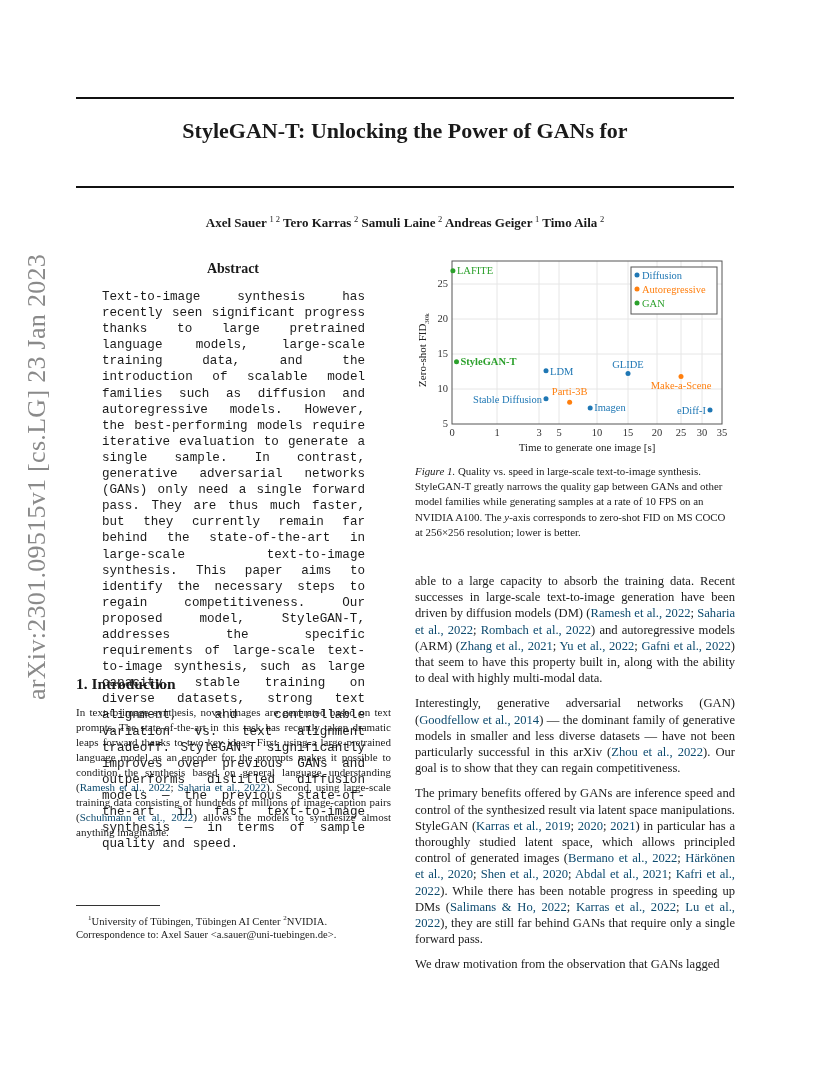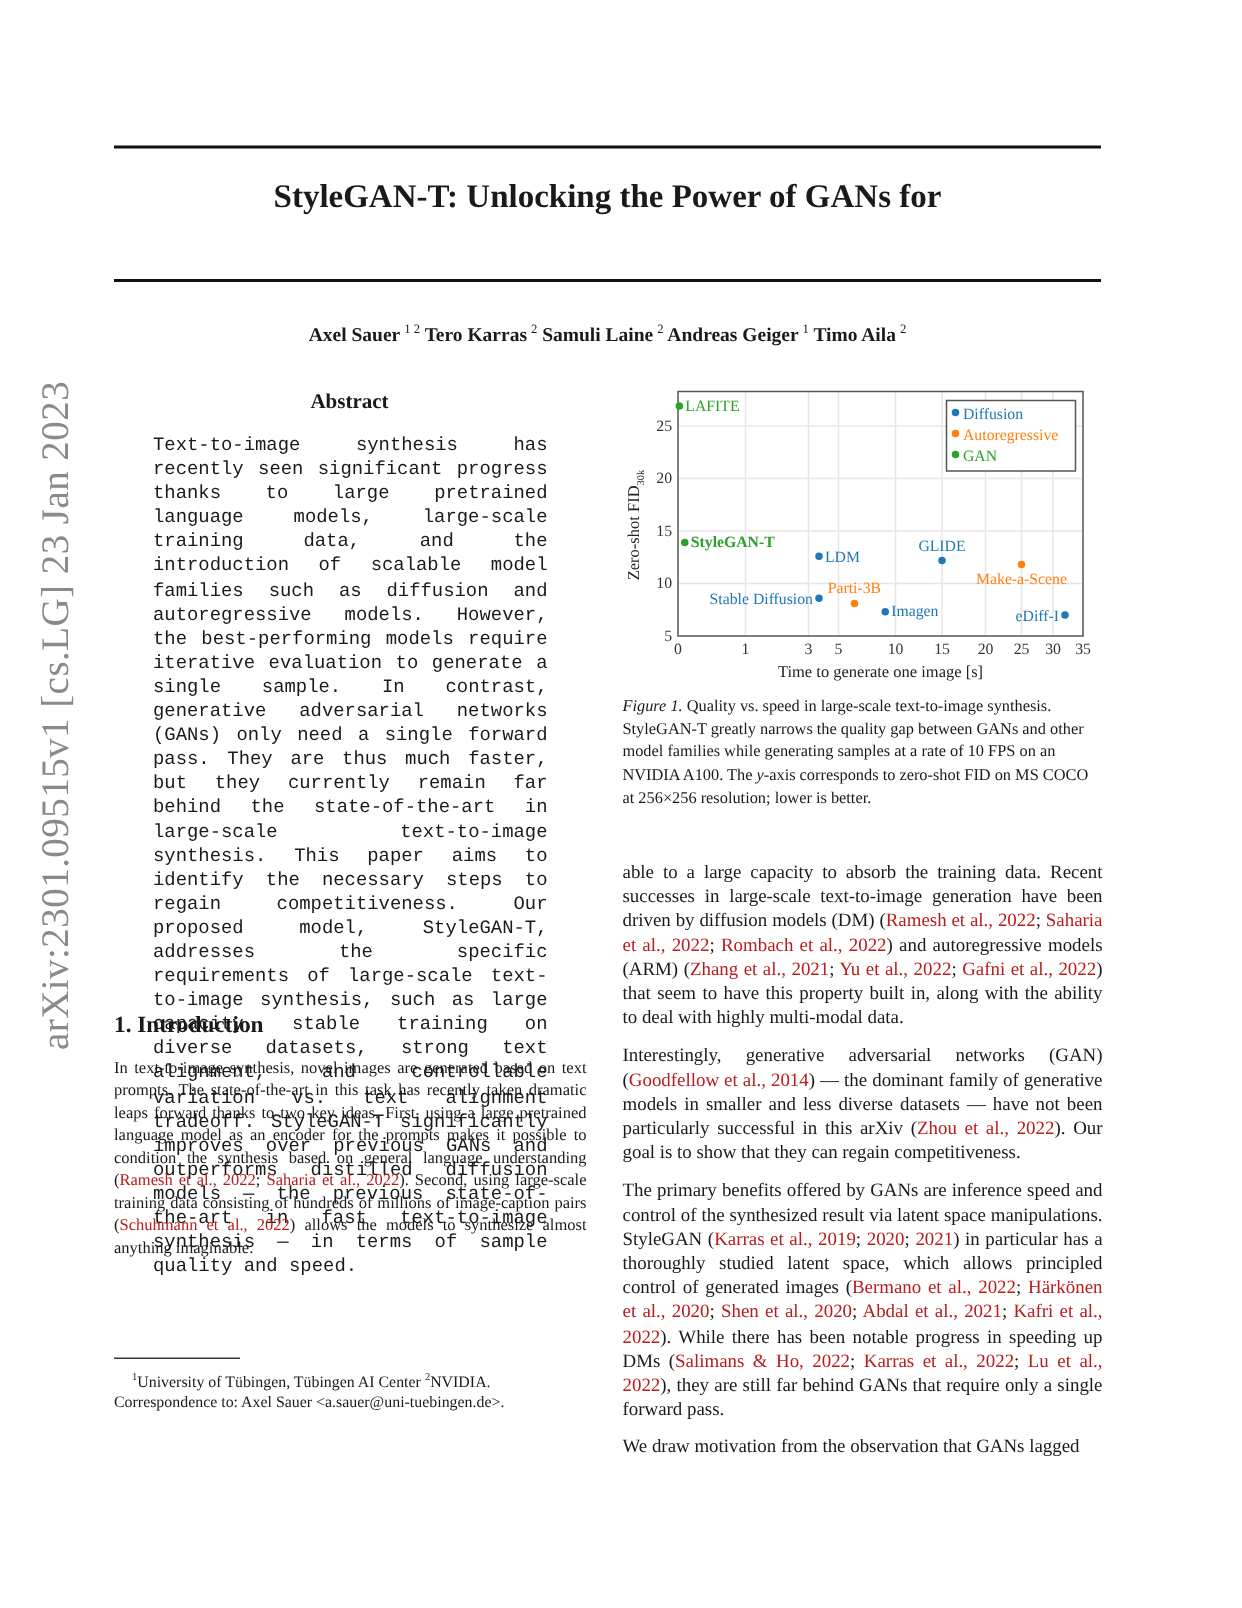--- a/index.html
+++ b/index.html
@@ -15,21 +15,21 @@
   .arxiv { position: absolute; left: 22px; top: 700px; transform-origin: 0 0; transform: rotate(-90deg);
            font-size: 26px; color: #8a8a8a; white-space: nowrap; letter-spacing: 0.3px; }
   .abs-head { position: absolute; left: 102px; width: 262px; top: 261px; text-align: center;
               font-weight: bold; font-size: 14px; }
   .abs-body { position: absolute; left: 102px; width: 263px; top: 289px; font-size: 12.6px;
               line-height: 16.1px; text-align: justify; hyphens: manual; font-family: Liberation Mono, monospace; }
   .sec-head { position: absolute; left: 76px; top: 675px; font-weight: bold; font-size: 15.5px; text-align: right; }
   .col-left { position: absolute; left: 76px; width: 315px; top: 705px; font-size: 11px;
               line-height: 15px; text-align: justify; }
   .col-left p, .col-right p { margin: 0 0 9px 0; }
-  .cite { color: #b91c1c; }
+  .cite { color: #0c4a6e; }
   .fn-rule { position: absolute; left: 76px; top: 905px; width: 84px; height: 1px; background: #333; }
   .footnote { position: absolute; left: 76px; width: 315px; top: 912px; font-size: 10.6px; line-height: 13.5px;
               text-indent: 12px; }
   .footnote sup { font-size: 7px; }
   .col-right { position: absolute; left: 415px; width: 320px; top: 573px; font-size: 12.6px;
                line-height: 16.2px; text-align: justify; }
   .caption { position: absolute; left: 415px; width: 320px; top: 464px; font-size: 10.9px; line-height: 15.2px; }
   .caption i { font-style: italic; }
   .caption b { font-weight: normal; }
   

